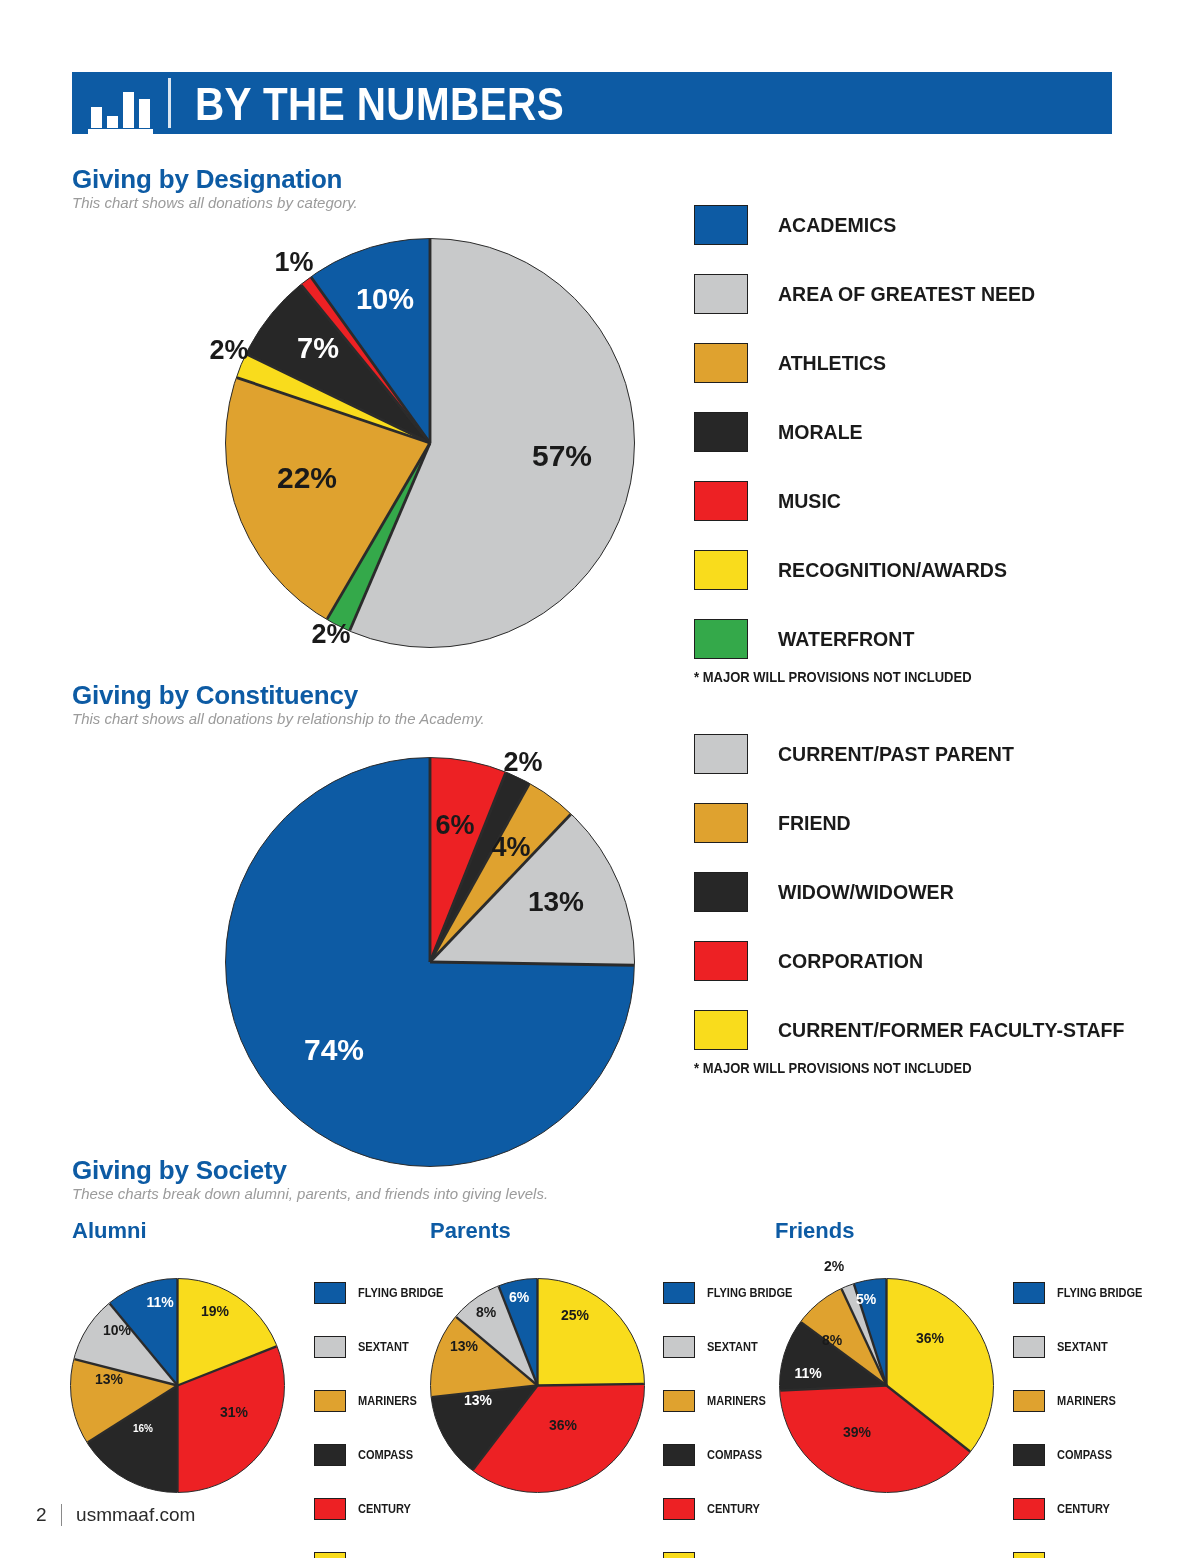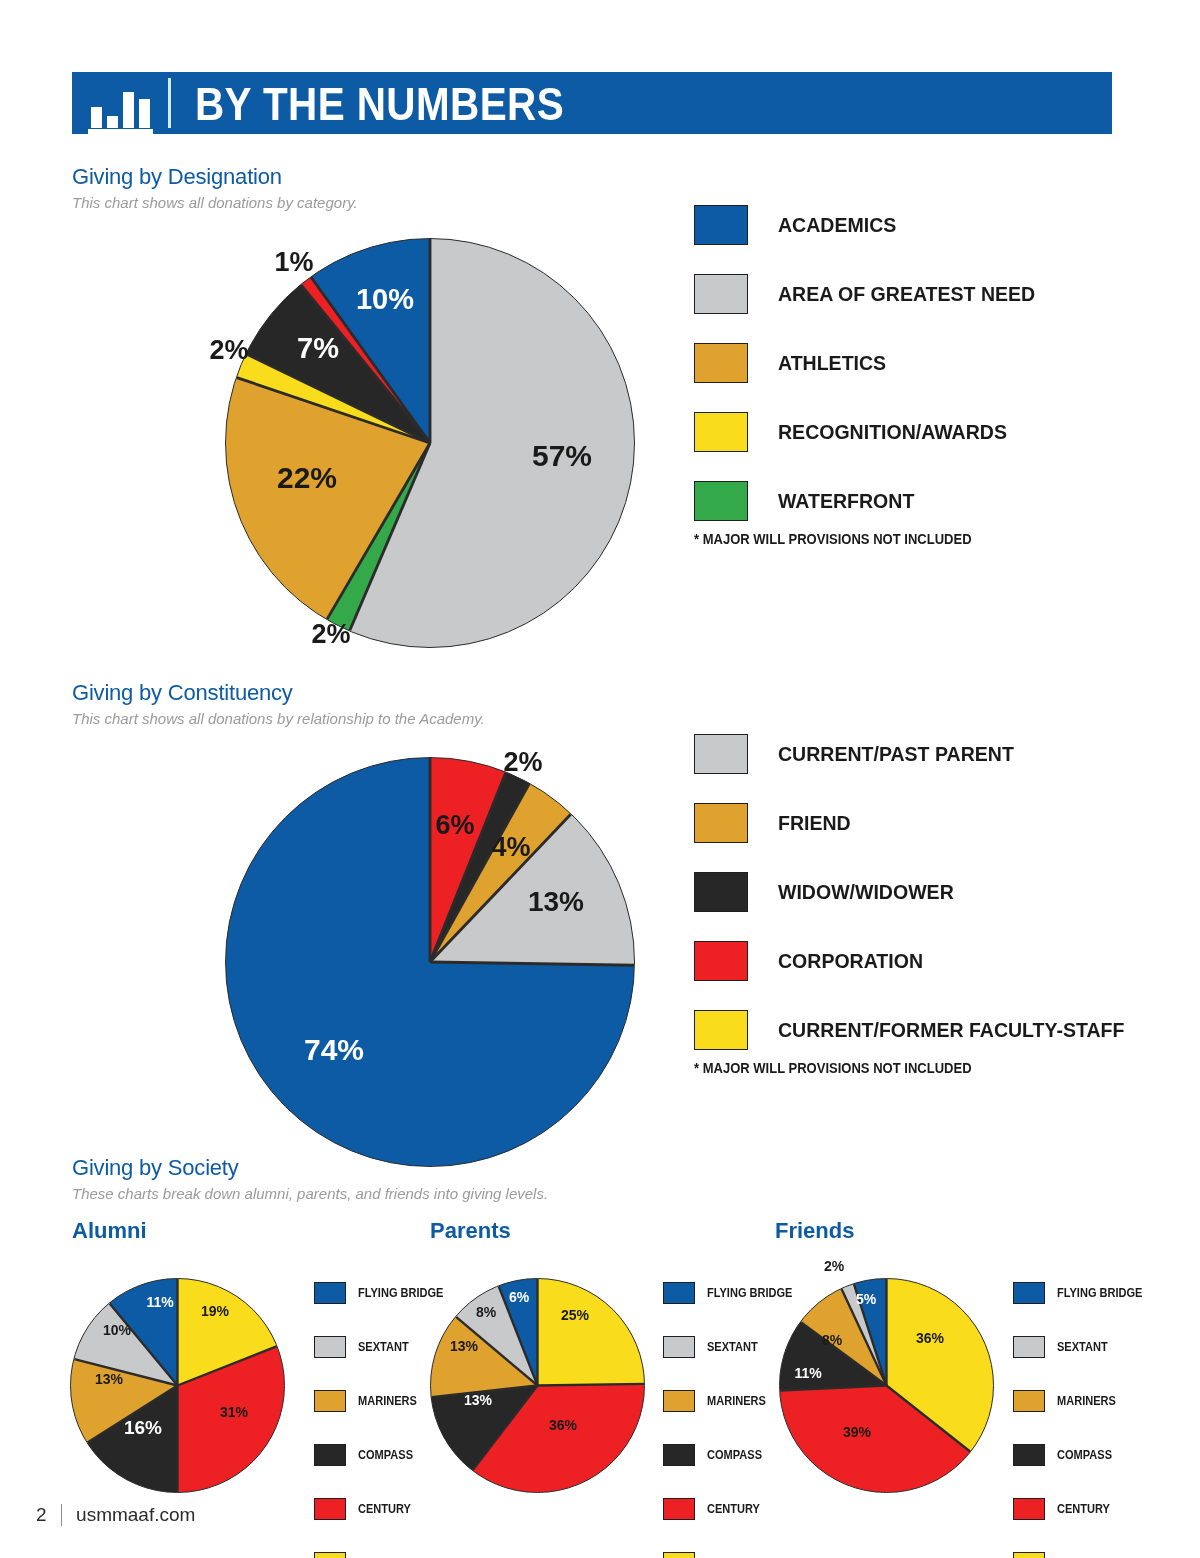--- a/index.html
+++ b/index.html
@@ -42,22 +42,22 @@
     letter-spacing:0.5px;
     transform:scaleX(0.86);
     transform-origin:left center;
     white-space:nowrap;
   }
 
   
   .sec-title{
     position:absolute;
     color:var(--brand);
-    font-weight:normal;
-    font-size:22px;
+    font-weight:bold;
+    font-size:26px;
     letter-spacing:-0.2px;
     white-space:nowrap;
   }
   .sec-sub{
     position:absolute;
     color:#9b9b9b;
     font-style:italic;
     font-size:15px;
     white-space:nowrap;
   }
@@ -169,20 +169,28 @@
     </div>
     <div class="lrow">
       <span class="lsw" style="background:#c8c9ca;"></span>
       <span class="ltext">AREA OF GREATEST NEED</span>
     </div>
     <div class="lrow">
       <span class="lsw" style="background:#dfa22f;"></span>
       <span class="ltext">ATHLETICS</span>
     </div>
     <div class="lrow">
+      <span class="lsw" style="background:#272727;"></span>
+      <span class="ltext">MORALE</span>
+    </div>
+    <div class="lrow">
+      <span class="lsw" style="background:#ed2124;"></span>
+      <span class="ltext">MUSIC</span>
+    </div>
+    <div class="lrow">
       <span class="lsw" style="background:#f9dc1c;"></span>
       <span class="ltext">RECOGNITION/AWARDS</span>
     </div>
     <div class="lrow" style="margin-bottom:10px;">
       <span class="lsw" style="background:#34a94a;"></span>
       <span class="ltext">WATERFRONT</span>
     </div>
     <div class="lnote">* MAJOR WILL PROVISIONS NOT INCLUDED</div>
   </div>
 
@@ -238,21 +246,21 @@
         <line x1="50" y1="50" x2="96.489" y2="31.594" stroke="#2b2b2b" stroke-width="1.1"></line>
         <line x1="50" y1="50" x2="50.000" y2="100.000" stroke="#2b2b2b" stroke-width="1.1"></line>
         <line x1="50" y1="50" x2="7.784" y2="76.791" stroke="#2b2b2b" stroke-width="1.1"></line>
         <line x1="50" y1="50" x2="1.571" y2="37.566" stroke="#2b2b2b" stroke-width="1.1"></line>
         <line x1="50" y1="50" x2="18.129" y2="11.474" stroke="#2b2b2b" stroke-width="1.1"></line>
         <line x1="50" y1="50" x2="50.000" y2="0.000" stroke="#2b2b2b" stroke-width="1.1"></line>
       </svg>
     </div>
   <div class="lbl dark" style="left:215px;top:1311px;font-size:14px;">19%</div>
   <div class="lbl dark" style="left:234px;top:1412px;font-size:14px;">31%</div>
-  <div class="lbl light" style="left:143px;top:1428px;font-size:19px;">16%</div>
+  <div class="lbl light" style="left:143px;top:1428px;font-size:10px;">16%</div>
   <div class="lbl dark" style="left:109px;top:1379px;font-size:14px;">13%</div>
   <div class="lbl dark" style="left:117px;top:1330px;font-size:14px;">10%</div>
   <div class="lbl light" style="left:160px;top:1302px;font-size:14px;">11%</div>
 
   <div class="legend-sm" style="left:314px;top:1250px;">
     <div class="lrow-s">
       <span class="lsw-s" style="background:#0d5ba4;"></span>
       <span class="ltext-s">FLYING BRIDGE</span>
     </div>
     <div class="lrow-s">

